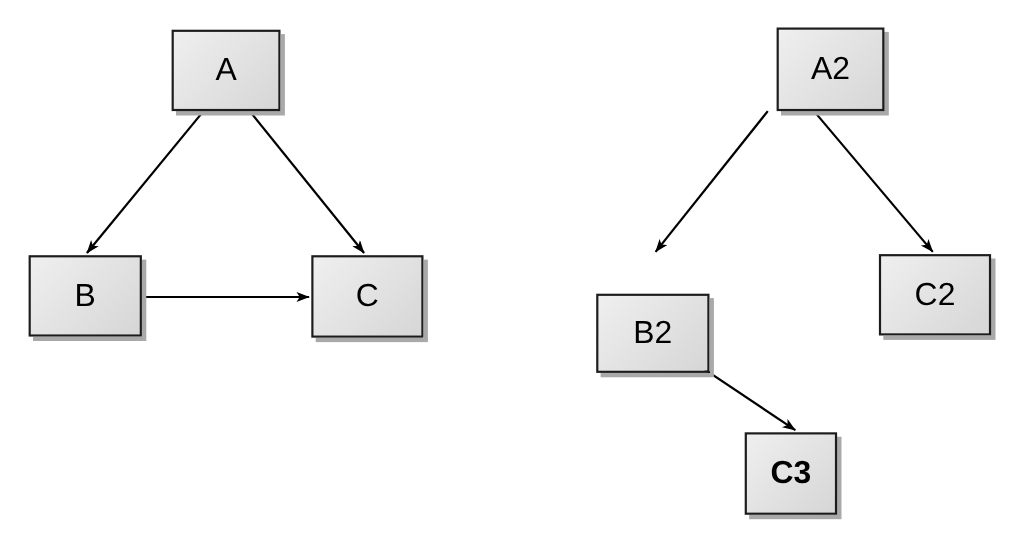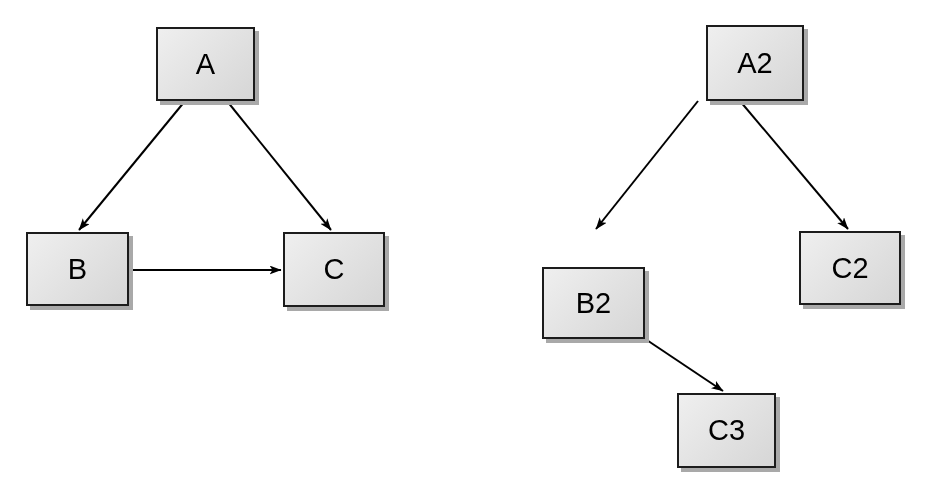--- a/index.html
+++ b/index.html
@@ -67,16 +67,16 @@
     </div>
     <div class="node" style="left: 670px; top: 25px; width: 98px; height: 76px; border-color: rgb(28, 28, 28); color: rgb(0, 0, 0); background: linear-gradient(135deg, rgb(239, 239, 239), rgb(214, 214, 214)); box-shadow: rgb(169, 169, 169) 4px 4px 0px; margin-left: 36px;">
       <span class="node-label">A2</span>
     </div>
     <div class="node" style="left: 542px; top: 231px; width: 103px; height: 72px; border-color: rgb(28, 28, 28); color: rgb(0, 0, 0); background: linear-gradient(135deg, rgb(239, 239, 239), rgb(214, 214, 214)); box-shadow: rgb(169, 169, 169) 4px 4px 0px; margin-top: 36px;">
       <span class="node-label">B2</span>
     </div>
     <div class="node" style="left: 799px; top: 231px; width: 102px; height: 74px; border-color: rgb(28, 28, 28); color: rgb(0, 0, 0); background: linear-gradient(135deg, rgb(239, 239, 239), rgb(214, 214, 214)); box-shadow: rgb(169, 169, 169) 4px 4px 0px;">
       <span class="node-label">C2</span>
     </div>
-    <div class="node" style="left: 677px; top: 393px; width: 99px; height: 75px; border-color: rgb(28, 28, 28); color: rgb(0, 0, 0); background: linear-gradient(135deg, rgb(239, 239, 239), rgb(214, 214, 214)); box-shadow: rgb(169, 169, 169) 4px 4px 0px;">
+    <div class="node" style="left: 677px; top: 393px; width: 84px; height: 75px; border-color: rgb(28, 28, 28); color: rgb(0, 0, 0); background: linear-gradient(135deg, rgb(239, 239, 239), rgb(214, 214, 214)); box-shadow: rgb(169, 169, 169) 4px 4px 0px; font-weight: bold;">
       <span class="node-label">C3</span>
     </div>
   </div>
 
 </body></html>

